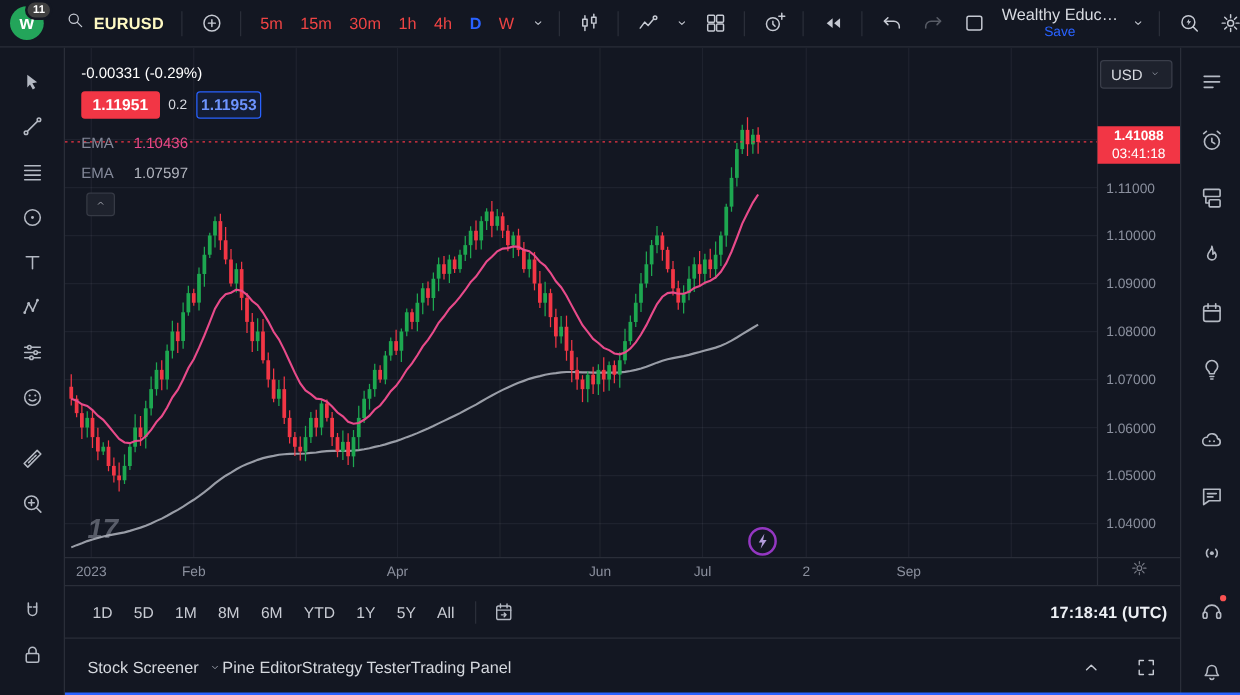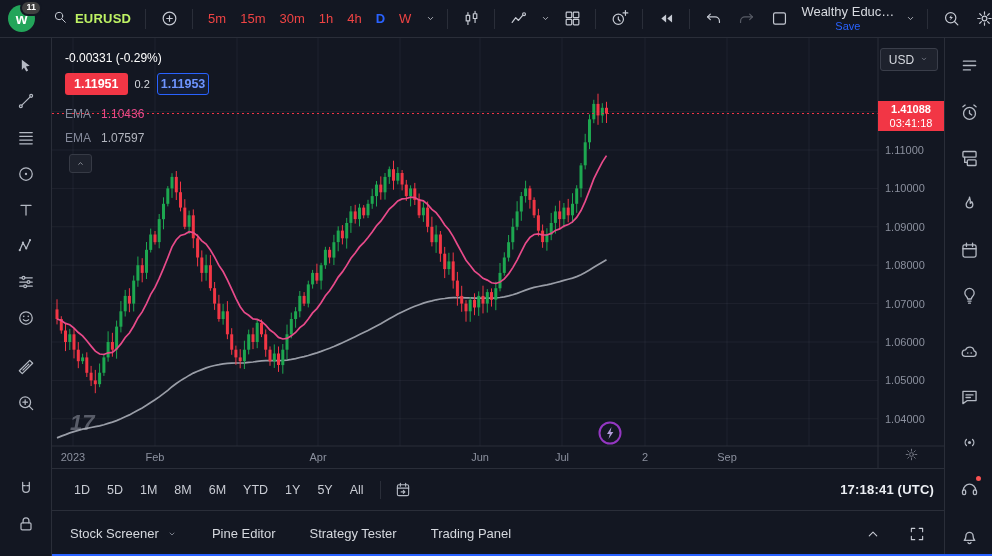--- a/index.html
+++ b/index.html
@@ -16,21 +16,21 @@
   .badge{position:absolute;top:-5px;right:-7px;background:#404040;color:#fff;font-size:9px;font-weight:bold;
     padding:1px 4px;border-radius:8px;border:2px solid #131722;line-height:1.1}
   .tb-item{display:flex;align-items:center;justify-content:center;height:28px;border-radius:4px;color:#c6cad3;flex:none}
   .icon-btn{width:30px}
   .icon-btn.sm{width:18px}
   .icon-btn svg{width:19px;height:19px}
   .icon-btn.sm svg{width:13px;height:13px}
   .dim{opacity:.38}
   .symbol-btn{gap:7px;padding:0 6px}
   .symbol-btn svg{width:16px;height:16px}
-  .symbol{font-weight:bold;font-size:13px;color:#bef264;letter-spacing:.2px}
+  .symbol{font-weight:bold;font-size:13px;color:#fef9c3;letter-spacing:.2px}
   .divider{flex:none;width:1px;height:20px;background:#2a2e39;margin:0 5px}
   #intervals{display:flex;align-items:center}
   .interval-btn{padding:0 7px;height:26px;display:flex;align-items:center;font-size:13px;color:#ef4444;border-radius:4px;cursor:default}
   .interval-btn.active{color:#2962ff;font-weight:bold}
   .tb-right{margin-left:auto;display:flex;align-items:center;gap:3px}
   .layout-block{display:flex;flex-direction:column;align-items:center;line-height:1.15;padding:0 4px}
   .layout-name{font-size:13px;color:#d7dae0;white-space:nowrap}
   .save-label{font-size:11px;color:#2962ff}
 
   
@@ -54,21 +54,21 @@
   .grid{stroke:rgba(240,243,250,.055);stroke-width:1}
   .sep{stroke:#2a2e39;stroke-width:1}
   .axis-text{fill:#8b909e;font-size:11px}
   .wm{fill:rgba(172,177,190,.45);font-size:22px;font-weight:bold;font-style:italic}
 
   .change-text{position:absolute;left:13px;top:13px;font-size:12px;color:#ffffff;z-index:2}
   .trade-row{position:absolute;left:13px;top:35px;display:flex;align-items:center;gap:7px;z-index:2}
   .sell-box{background:#f23645;color:#fff;font-size:12.5px;font-weight:bold;padding:4px 9px;border-radius:3px}
   .spread{font-size:11px;color:#d6d9df}
   .buy-box{border:1px solid #2962ff;background:rgba(41,98,255,.08);color:#6e95ff;font-size:12.5px;font-weight:bold;padding:3px 3px;border-radius:3px}
-  .ema-row{position:absolute;left:13px;display:flex;gap:10px;font-size:12px;color:#84899a;z-index:2}
+  .ema-row{position:absolute;left:13px;display:flex;gap:16px;font-size:12px;color:#84899a;z-index:2}
   .ema-val-fast{color:#e84a8a}
   .ema-val-slow{color:#b2b5be}
   .collapse-btn{position:absolute;left:17px;top:116px;width:23px;height:19px;background:#1e222d;border:1px solid #363a45;
     border-radius:3px;display:flex;align-items:center;justify-content:center;color:#b2b5be;z-index:2}
   .collapse-btn svg{width:11px;height:11px}
   .usd-btn{position:absolute;right:6px;top:10px;width:58px;height:23px;background:#1e222d;border:1px solid #3a3e4a;border-radius:3px;
     display:flex;align-items:center;justify-content:center;gap:5px;font-size:12px;color:#d6d9df;z-index:3}
   .usd-btn svg{width:10px;height:10px;color:#9a9fab}
   .price-tag{position:absolute;left:826px;top:63px;width:66px;height:30px;background:#f23645;color:#fff;z-index:2;
     display:flex;flex-direction:column;align-items:center;justify-content:center;line-height:1.3}
@@ -744,21 +744,21 @@
           <svg viewBox="0 0 24 24" fill="none" stroke="currentColor" stroke-width="1.5" stroke-linecap="round" stroke-linejoin="round">
             <rect x="4.5" y="5" width="15" height="14.5" rx="2"></rect>
             <path d="M8.5 3v4M15.5 3v4M4.5 9.5h15"></path>
             <path d="M9.5 14.5h5M12.5 12.5l2 2-2 2"></path>
           </svg>
         </span>
       <span class="clock">17:18:41 (UTC)</span>
     </div>
 
     <div id="bottom-tabs">
-      <div id="tabs-container" style="display:flex;align-items:center;gap:34px">
+      <div id="tabs-container" style="display:flex;align-items:center;">
           <div class="tab">
             <span>Stock Screener</span>
             <span class="tab-caret">
               <svg viewBox="0 0 24 24" fill="none" stroke="currentColor" stroke-width="1.5" stroke-linecap="round" stroke-linejoin="round">
                 <path d="M8 10l4 4 4-4"></path>
               </svg>
             </span>
           </div>
           <div class="tab">
             <span>Pine Editor</span>

